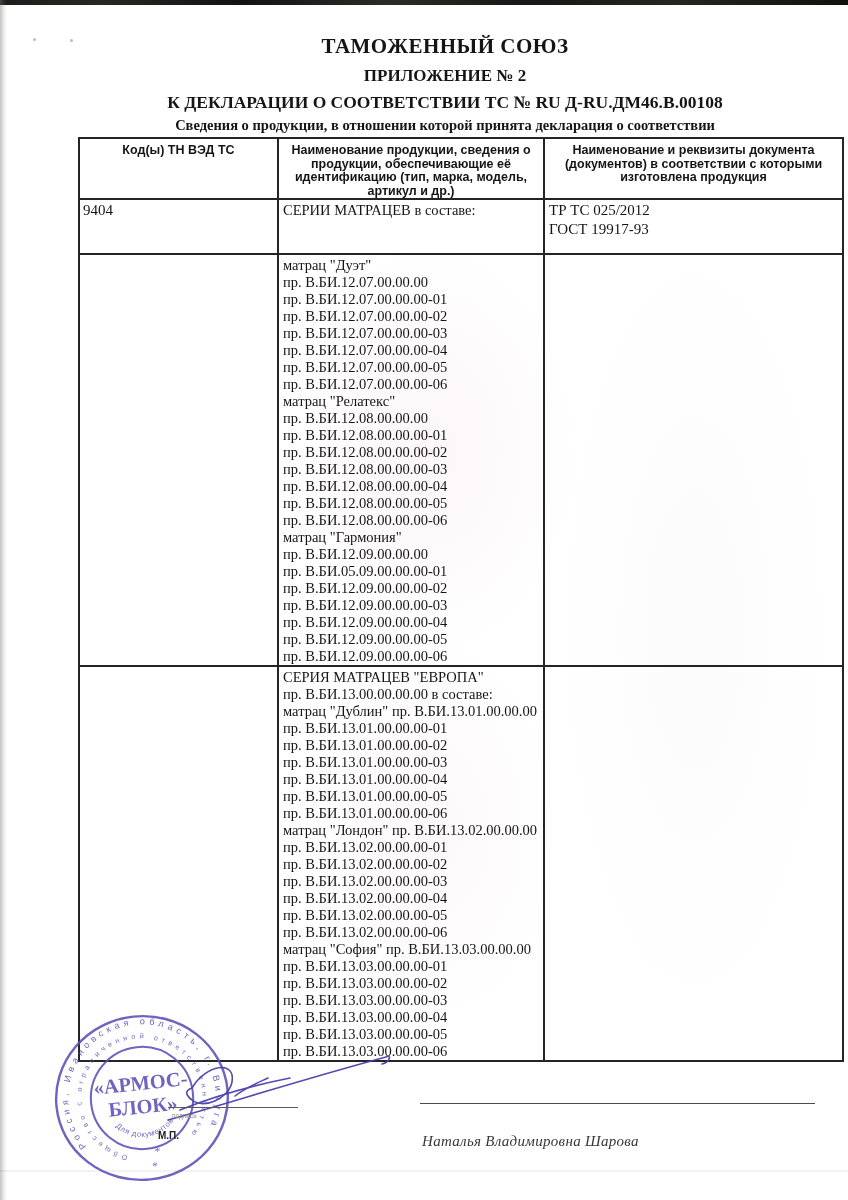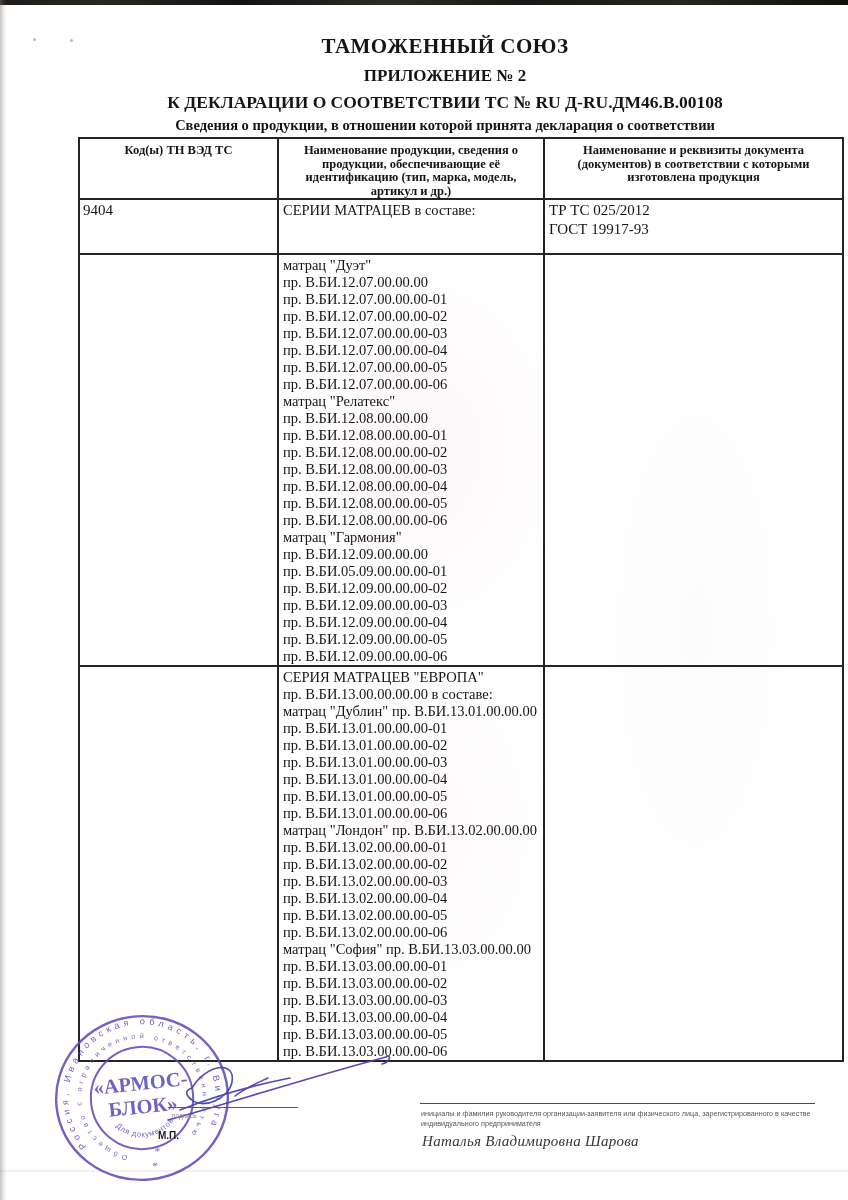--- a/index.html
+++ b/index.html
@@ -23,21 +23,21 @@
   
   .titles{position:absolute;left:40px;top:0;width:810px;text-align:center;font-weight:bold;}
   .t1{position:absolute;top:34px;width:100%;font-size:21px;letter-spacing:.5px;}
   .t2{position:absolute;top:66px;width:100%;font-size:17px;}
   .t3{position:absolute;top:92px;width:100%;font-size:17.5px;}
   .tsub{position:absolute;top:117px;width:100%;font-size:14.5px;}
 
   
   table.decl{position:absolute;left:78px;top:137px;width:764px;border-collapse:collapse;table-layout:fixed;}
   table.decl td{border:2px solid #242424;vertical-align:top;overflow:hidden;}
-  td.hdr{font-family:Liberation Serif, serif;font-weight:bold;font-size:12.5px;
+  td.hdr{font-family:Liberation Sans, sans-serif;font-weight:bold;font-size:12.5px;
     line-height:13.5px;text-align:center;padding:5px 6px 0 6px;height:60px;box-sizing:border-box;}
   .r1{height:40px;}
   .r2{height:408px;}
   .r3{height:393px;}
   .c-code{padding:2px 4px 0 3px;font-size:15px;border-radius:14px;}
   .c-prod{padding:2px 8px 0 4px;font-size:14.5px;}
   .c-doc{padding:1px 0 14px 4px;font-size:15px;line-height:19px;}
   .prod-line,.doc-line{white-space:nowrap;line-height:17px;}
   .doc-line{line-height:19px;}
 
@@ -195,18 +195,14 @@
       <path d="M95 58 C 105 50 115 46 128 40"></path>
     </g>
   </svg>
 
   <div class="sig-line"></div>
   <div class="sig-caption">подпись</div>
   <div class="mp">М.П.</div>
 
   <div class="signatory">Наталья Владимировна Шарова</div>
   <div class="name-line"></div>
-  <div class="name-caption">
-    <div>инициалы и фамилия руководителя организации-заявителя или физического лица, зарегистрированного в качестве</div>
-    <div>индивидуального предпринимателя</div>
-  </div>
 
 </div>
 
 </body></html>

